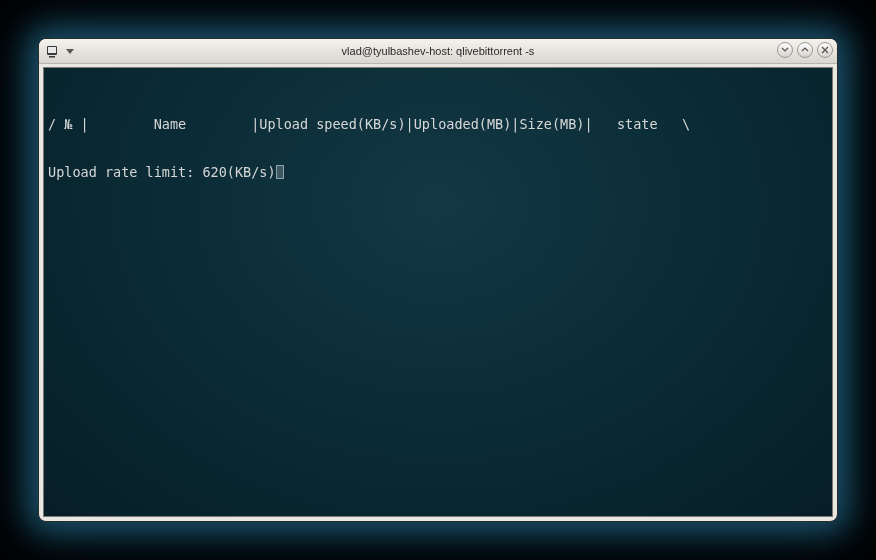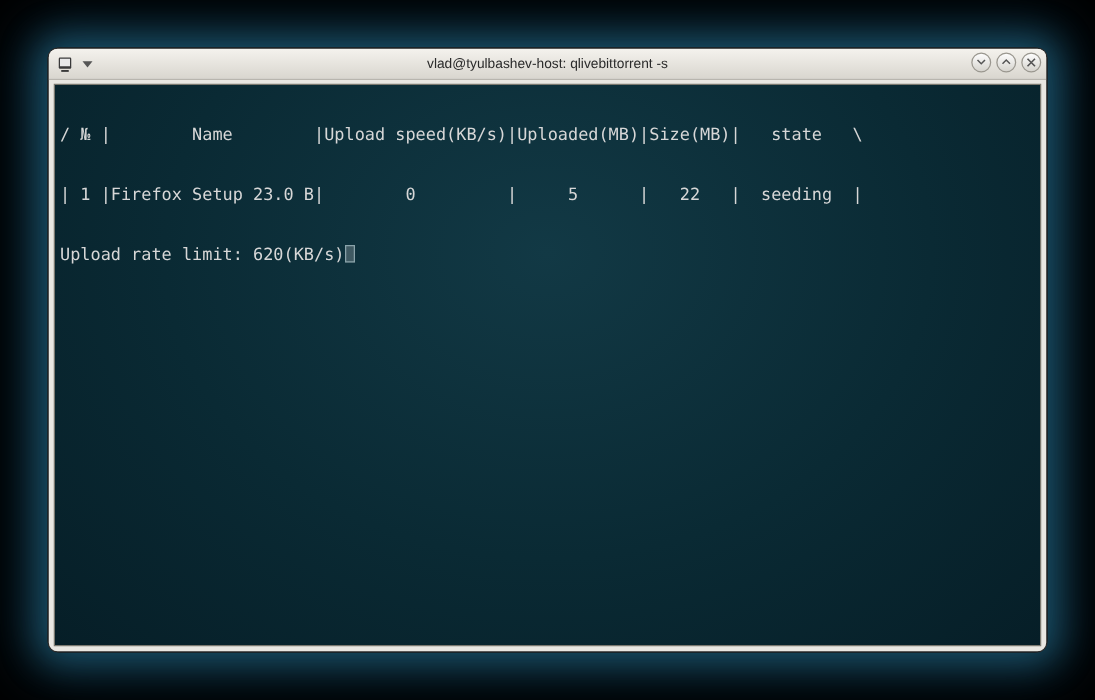--- a/index.html
+++ b/index.html
@@ -88,21 +88,21 @@
   .terminal {
     position: absolute;
     left: 4px; right: 4px; top: 28px; bottom: 4px;
     background: #0a2a34;
     background: radial-gradient(ellipse at 50% 30%, #123945 0%, #0a2a34 55%, #061e27 100%);
     border: 1px solid #7a786f;
     font-family: "DejaVu Sans Mono","Liberation Mono","Courier New",monospace;
     font-size: 13.5px;
     line-height: 16px;
     color: #d7d7d7;
-    padding: 0 4px;
+    padding: 16px 4px;
     white-space: pre;
     overflow: hidden;
   }
   .term-row { white-space: pre; }
   .cursor {
     display: inline-block;
     width: 8px;
     height: 14px;
     background: rgba(210,210,210,0.25);
     border: 1px solid #8aa3aa;
@@ -144,18 +144,17 @@
         <div class="tb-btn">
           <svg width="8" height="8" viewBox="0 0 8 8">
               <path d="M1 1 L7 7 M7 1 L1 7" stroke="#555" stroke-width="1.3"></path>
             </svg>
         </div>
       </div>
     </div>
 
     <div class="terminal">
       <div class="term-row"><span>/ № |        Name        |Upload speed(KB/s)|Uploaded(MB)|Size(MB)|   state   \</span></div>
-      <div class="term-row"><span>| 1 |Firefox Setup 23.0 B|        0         |     5      |   22   |  seeding  |</span></div>
       <div class="term-row"><span>Upload rate limit: 620(KB/s)</span><span class="cursor"></span></div>
     </div>
 
   </div>
 </div>
 
 </body></html>

